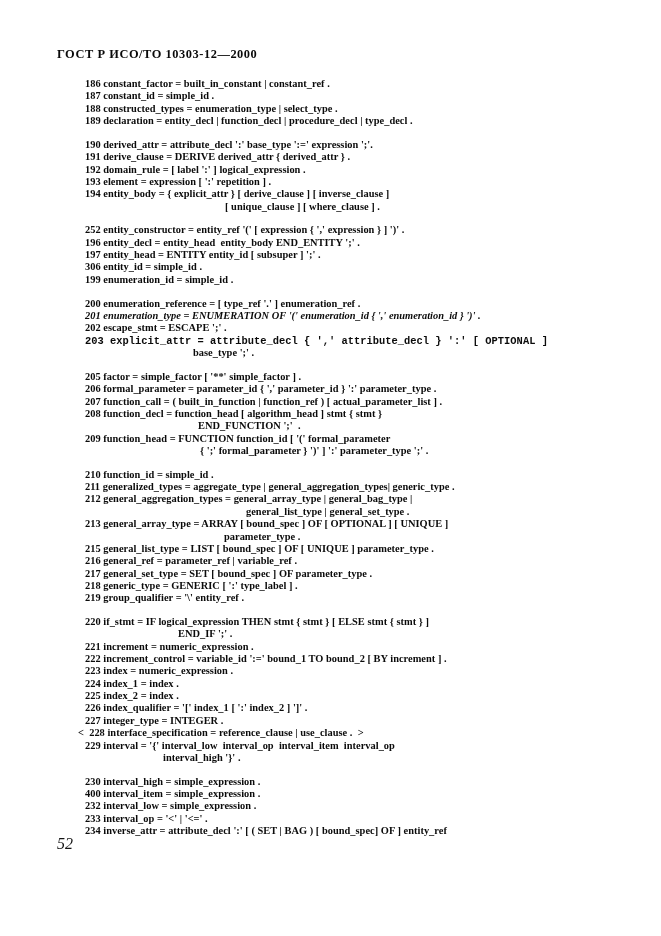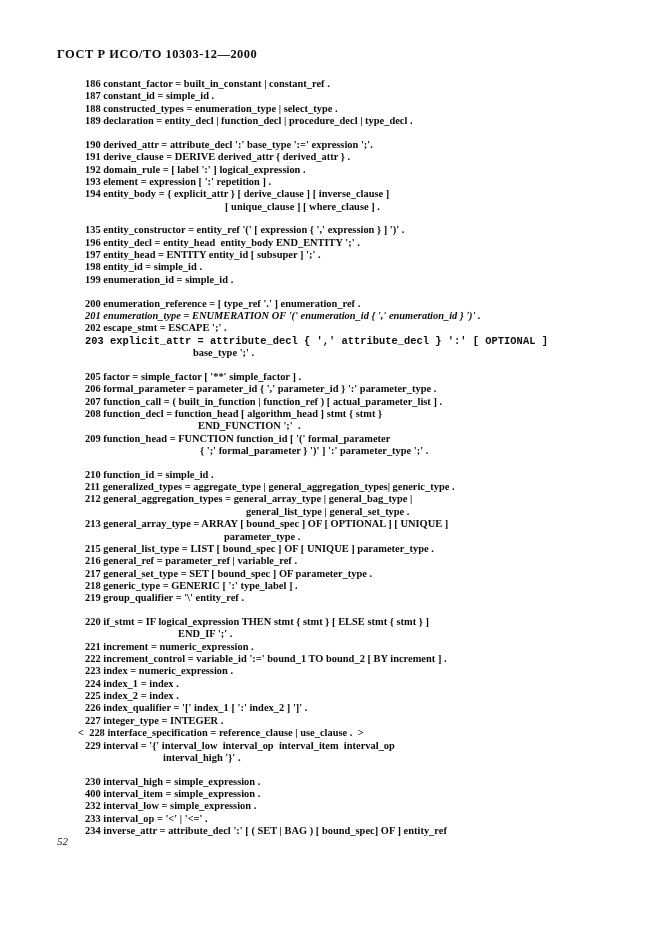--- a/index.html
+++ b/index.html
@@ -60,21 +60,21 @@
     position: absolute;
     top: 0;
     white-space: pre;
   }
   .page-number {
     position: absolute;
     left: 57px;
     top: 835px;
     font-family: "Liberation Serif", "DejaVu Serif", serif;
     font-style: italic;
-    font-size: 11px;
+    font-size: 16px;
     color: #131313;
   }
 </style>
 </head>
 <body>
 
 <div class="page">
 
   <div class="doc-header">ГОСТ Р ИСО/ТО 10303-12—2000</div>
 
@@ -87,24 +87,24 @@
       </div>
       <div class="grammar-group">
         <div class="grammar-line"><span class="ln-text" style="left: 85px;">190 derived_attr = attribute_decl ':' base_type ':=' expression ';'.</span></div>
         <div class="grammar-line"><span class="ln-text" style="left: 85px;">191 derive_clause = DERIVE derived_attr { derived_attr } .</span></div>
         <div class="grammar-line"><span class="ln-text" style="left: 85px;">192 domain_rule = [ label ':' ] logical_expression .</span></div>
         <div class="grammar-line"><span class="ln-text" style="left: 85px;">193 element = expression [ ':' repetition ] .</span></div>
         <div class="grammar-line"><span class="ln-text" style="left: 85px;">194 entity_body = { explicit_attr } [ derive_clause ] [ inverse_clause ]</span></div>
         <div class="grammar-line"><span class="ln-text" style="left: 225px;">[ unique_clause ] [ where_clause ] .</span></div>
       </div>
       <div class="grammar-group">
-        <div class="grammar-line"><span class="ln-text" style="left: 85px;">135 entity_constructor = entity_ref '(' [ expression { ',' expression } ] ')' .</span></div>
+        <div class="grammar-line"><span class="ln-text" style="left: 85px;">252 entity_constructor = entity_ref '(' [ expression { ',' expression } ] ')' .</span></div>
         <div class="grammar-line"><span class="ln-text" style="left: 85px;">196 entity_decl = entity_head  entity_body END_ENTITY ';' .</span></div>
         <div class="grammar-line"><span class="ln-text" style="left: 85px;">197 entity_head = ENTITY entity_id [ subsuper ] ';' .</span></div>
-        <div class="grammar-line"><span class="ln-text" style="left: 85px;">198 entity_id = simple_id .</span></div>
+        <div class="grammar-line"><span class="ln-text" style="left: 85px;">306 entity_id = simple_id .</span></div>
         <div class="grammar-line"><span class="ln-text" style="left: 85px;">199 enumeration_id = simple_id .</span></div>
       </div>
       <div class="grammar-group">
         <div class="grammar-line"><span class="ln-text" style="left: 85px;">200 enumeration_reference = [ type_ref '.' ] enumeration_ref .</span></div>
         <div class="grammar-line"><span class="ln-text" style="left: 85px; font-style: italic;">201 enumeration_type = ENUMERATION OF '(' enumeration_id { ',' enumeration_id } ')' .</span></div>
         <div class="grammar-line"><span class="ln-text" style="left: 85px;">202 escape_stmt = ESCAPE ';' .</span></div>
         <div class="grammar-line"><span class="ln-text" style="left: 85px; font-family: Liberation Mono, monospace;">203 explicit_attr = attribute_decl { ',' attribute_decl } ':' [ OPTIONAL ]</span></div>
         <div class="grammar-line"><span class="ln-text" style="left: 193px;">base_type ';' .</span></div>
       </div>
       <div class="grammar-group">

